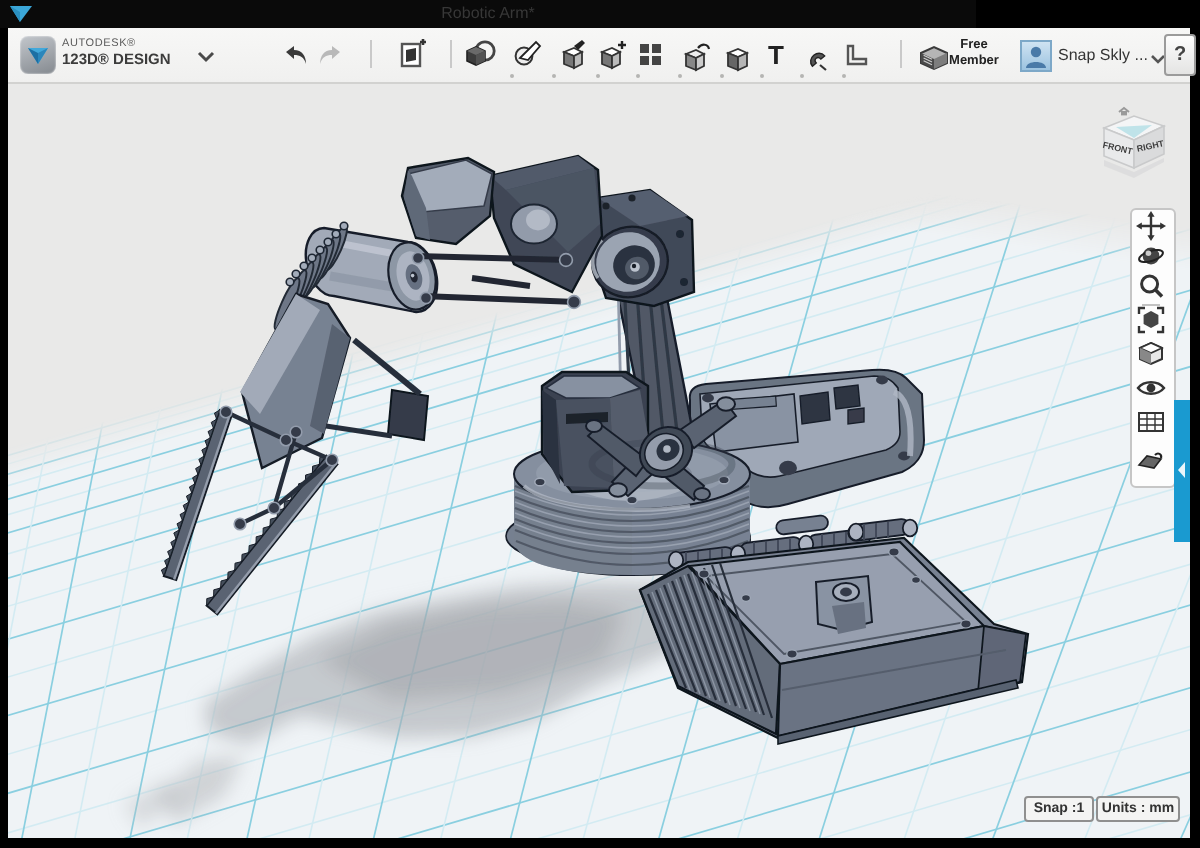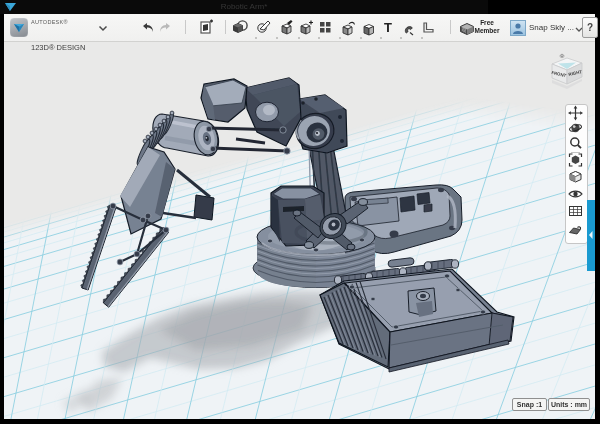--- a/index.html
+++ b/index.html
@@ -346,21 +346,21 @@
 </div>
 <div id="toolbar">
 
   <div style="position:absolute;left:6px;top:4px;width:18px;height:19px;border-radius:4px;background:linear-gradient(160deg,#c3c7cc,#84898f);box-shadow:inset 0 0 1px #fff;"></div>
   <svg width="18" height="19" style="position:absolute;left:6px;top:4px">
     <polygon points="4,6 14,6 9,14" fill="#42a8da"></polygon>
     <polygon points="4,6 9,8.5 9,14" fill="#1d6fa3"></polygon>
     <polygon points="9,8.5 14,6 9,14" fill="#2b86bb"></polygon>
   </svg>
   <div style="position:absolute;left:27px;top:5px;font-size:5.5px;color:#5a5a5a;letter-spacing:0.3px;">AUTODESK®</div>
-  <div style="position:absolute;left:27px;top:29px;font-size:7.5px;font-weight:normal;color:#3c3c3c;">123D® DESIGN</div>
+  <div style="position:absolute;left:27px;top:11px;font-size:7.5px;font-weight:bold;color:#3c3c3c;">123D® DESIGN</div>
   <svg width="10" height="7" style="position:absolute;left:94px;top:11px">
       <path d="M1.5,1.5 L5,5 L8.5,1.5" stroke="#4a4a4a" stroke-width="1.5" fill="none"></path>
     </svg>
 
   <svg width="14" height="11" style="position:absolute;left:136px;top:8px">
       <path d="M3,4 L7,1 L7,3 C11,3 13,6 13,10 C12,6.5 10,5.5 7,5.5 L7,7.5 Z" fill="#3a3a3a"></path>
     </svg>
   <svg width="14" height="11" style="position:absolute;left:155px;top:8px">
       <path d="M11,4 L7,1 L7,3 C3,3 1,6 1,10 C2,6.5 4,5.5 7,5.5 L7,7.5 Z" fill="#b9b9b9"></path>
     </svg>

